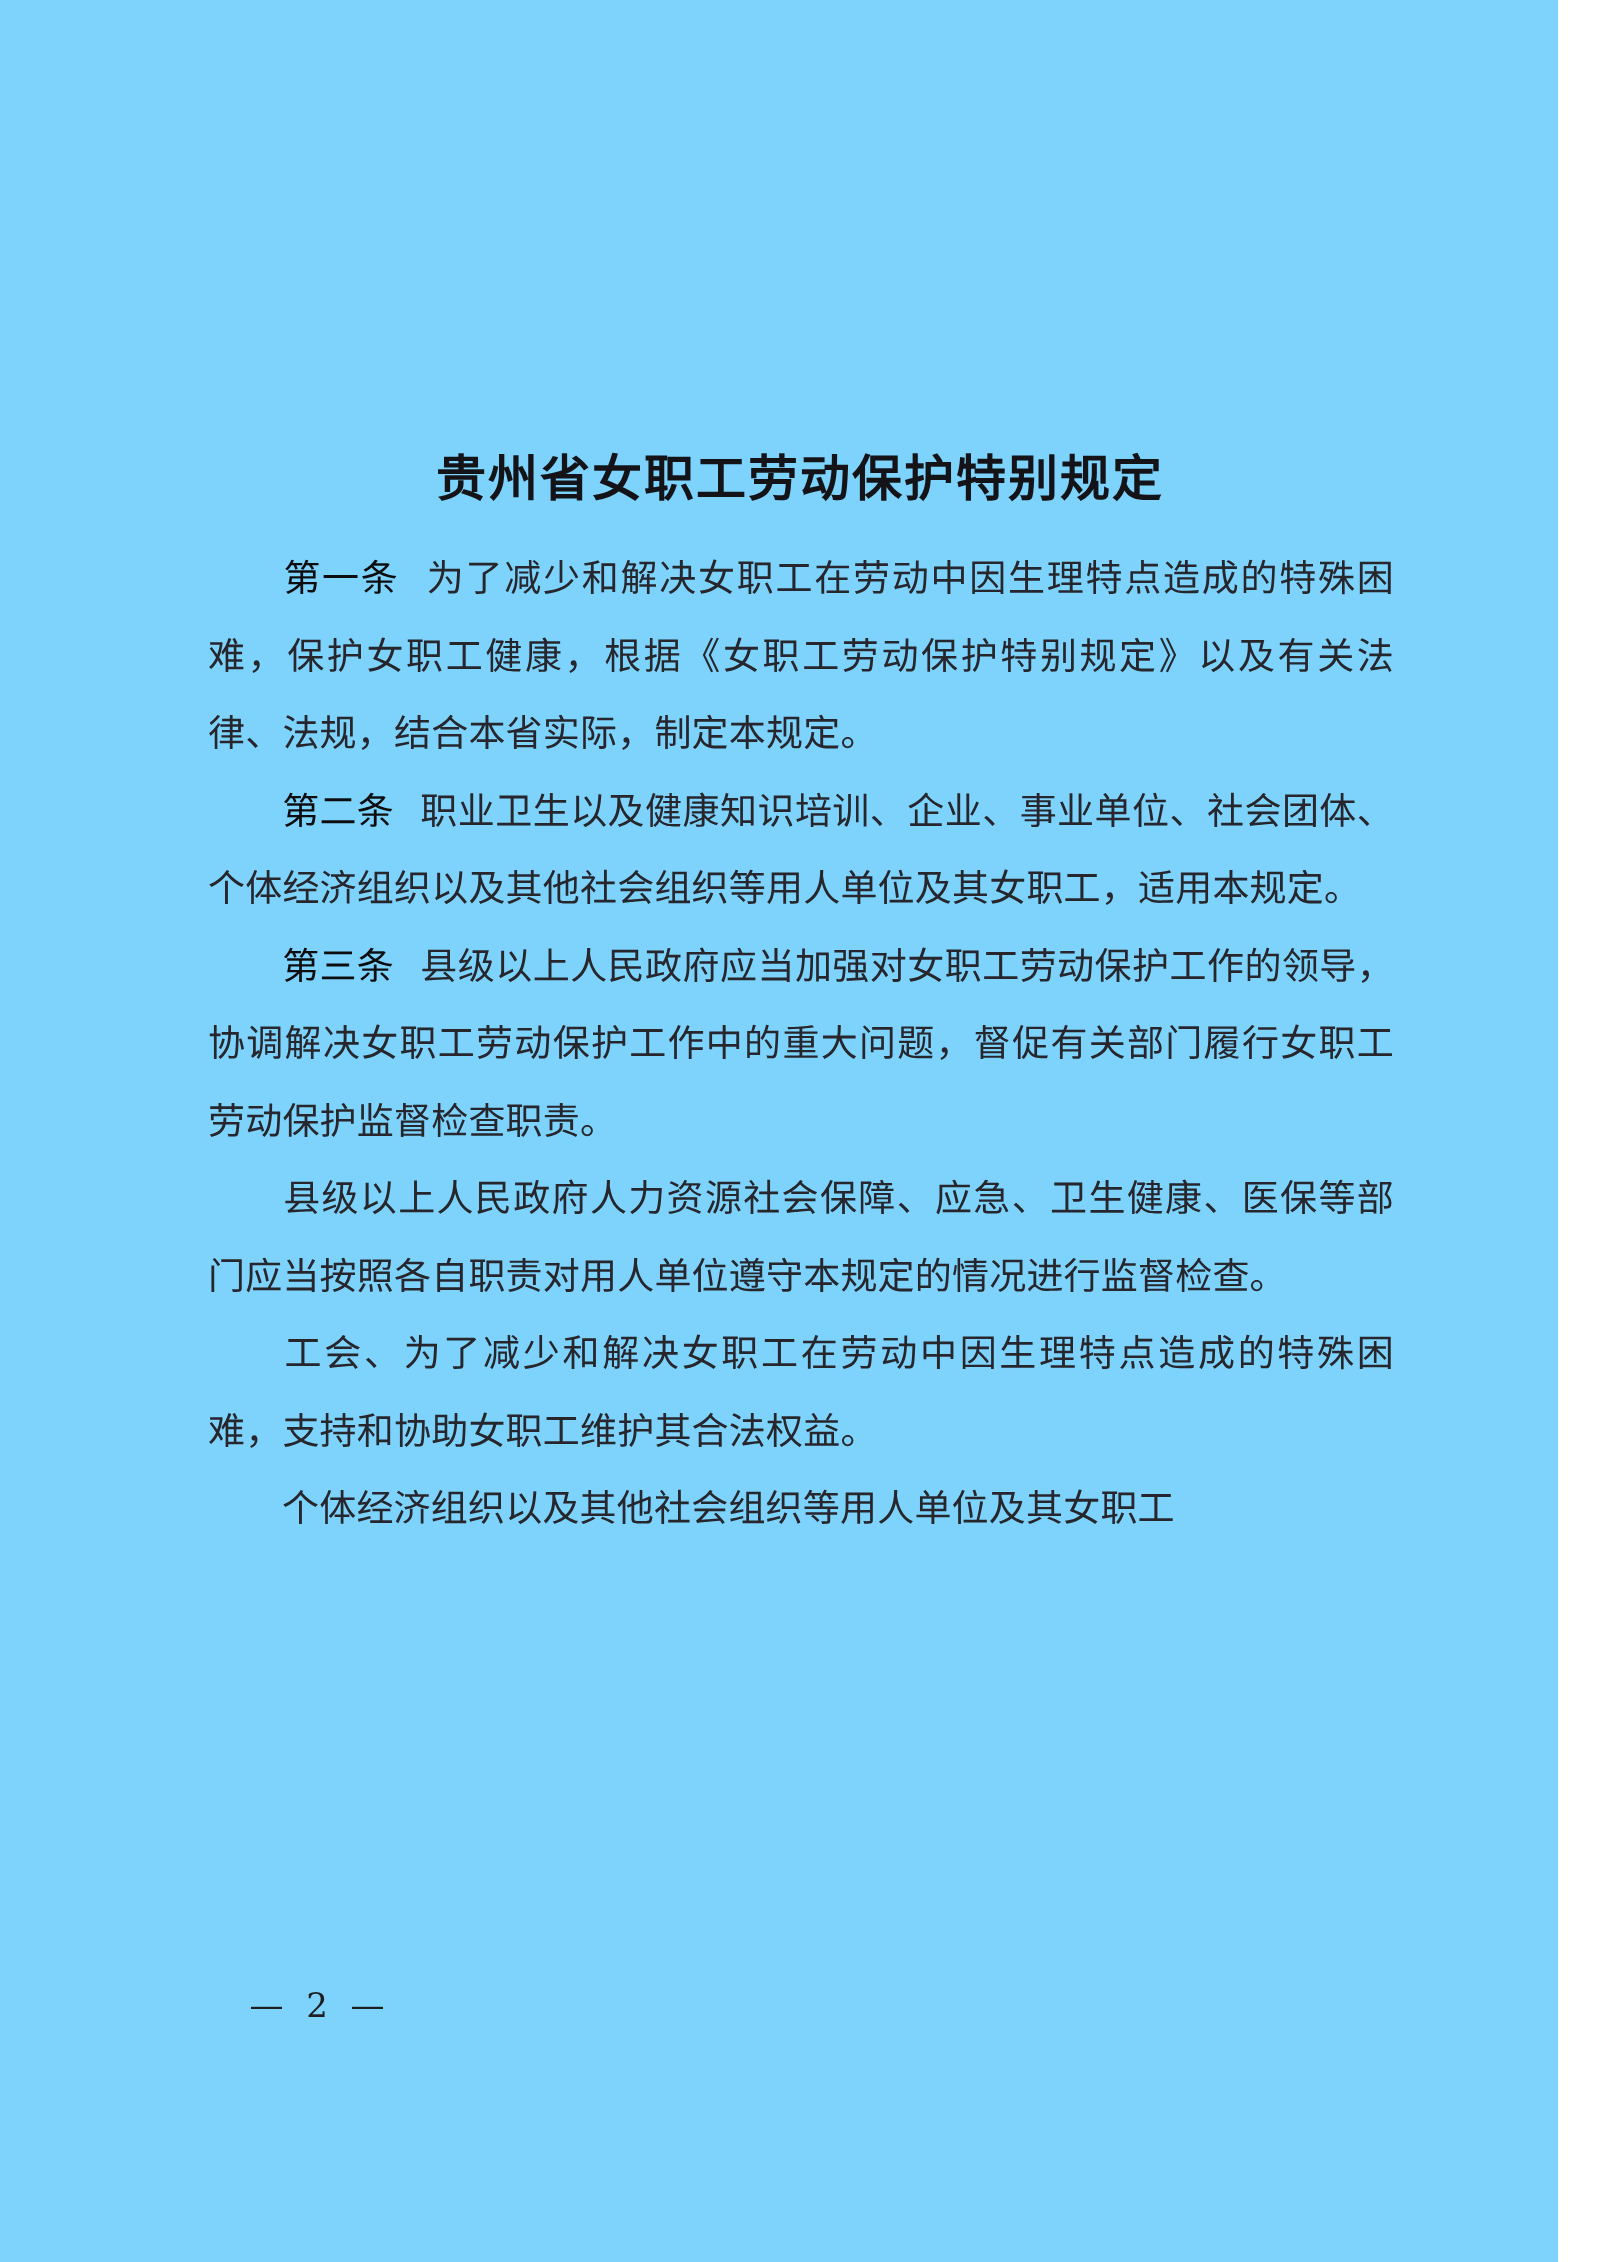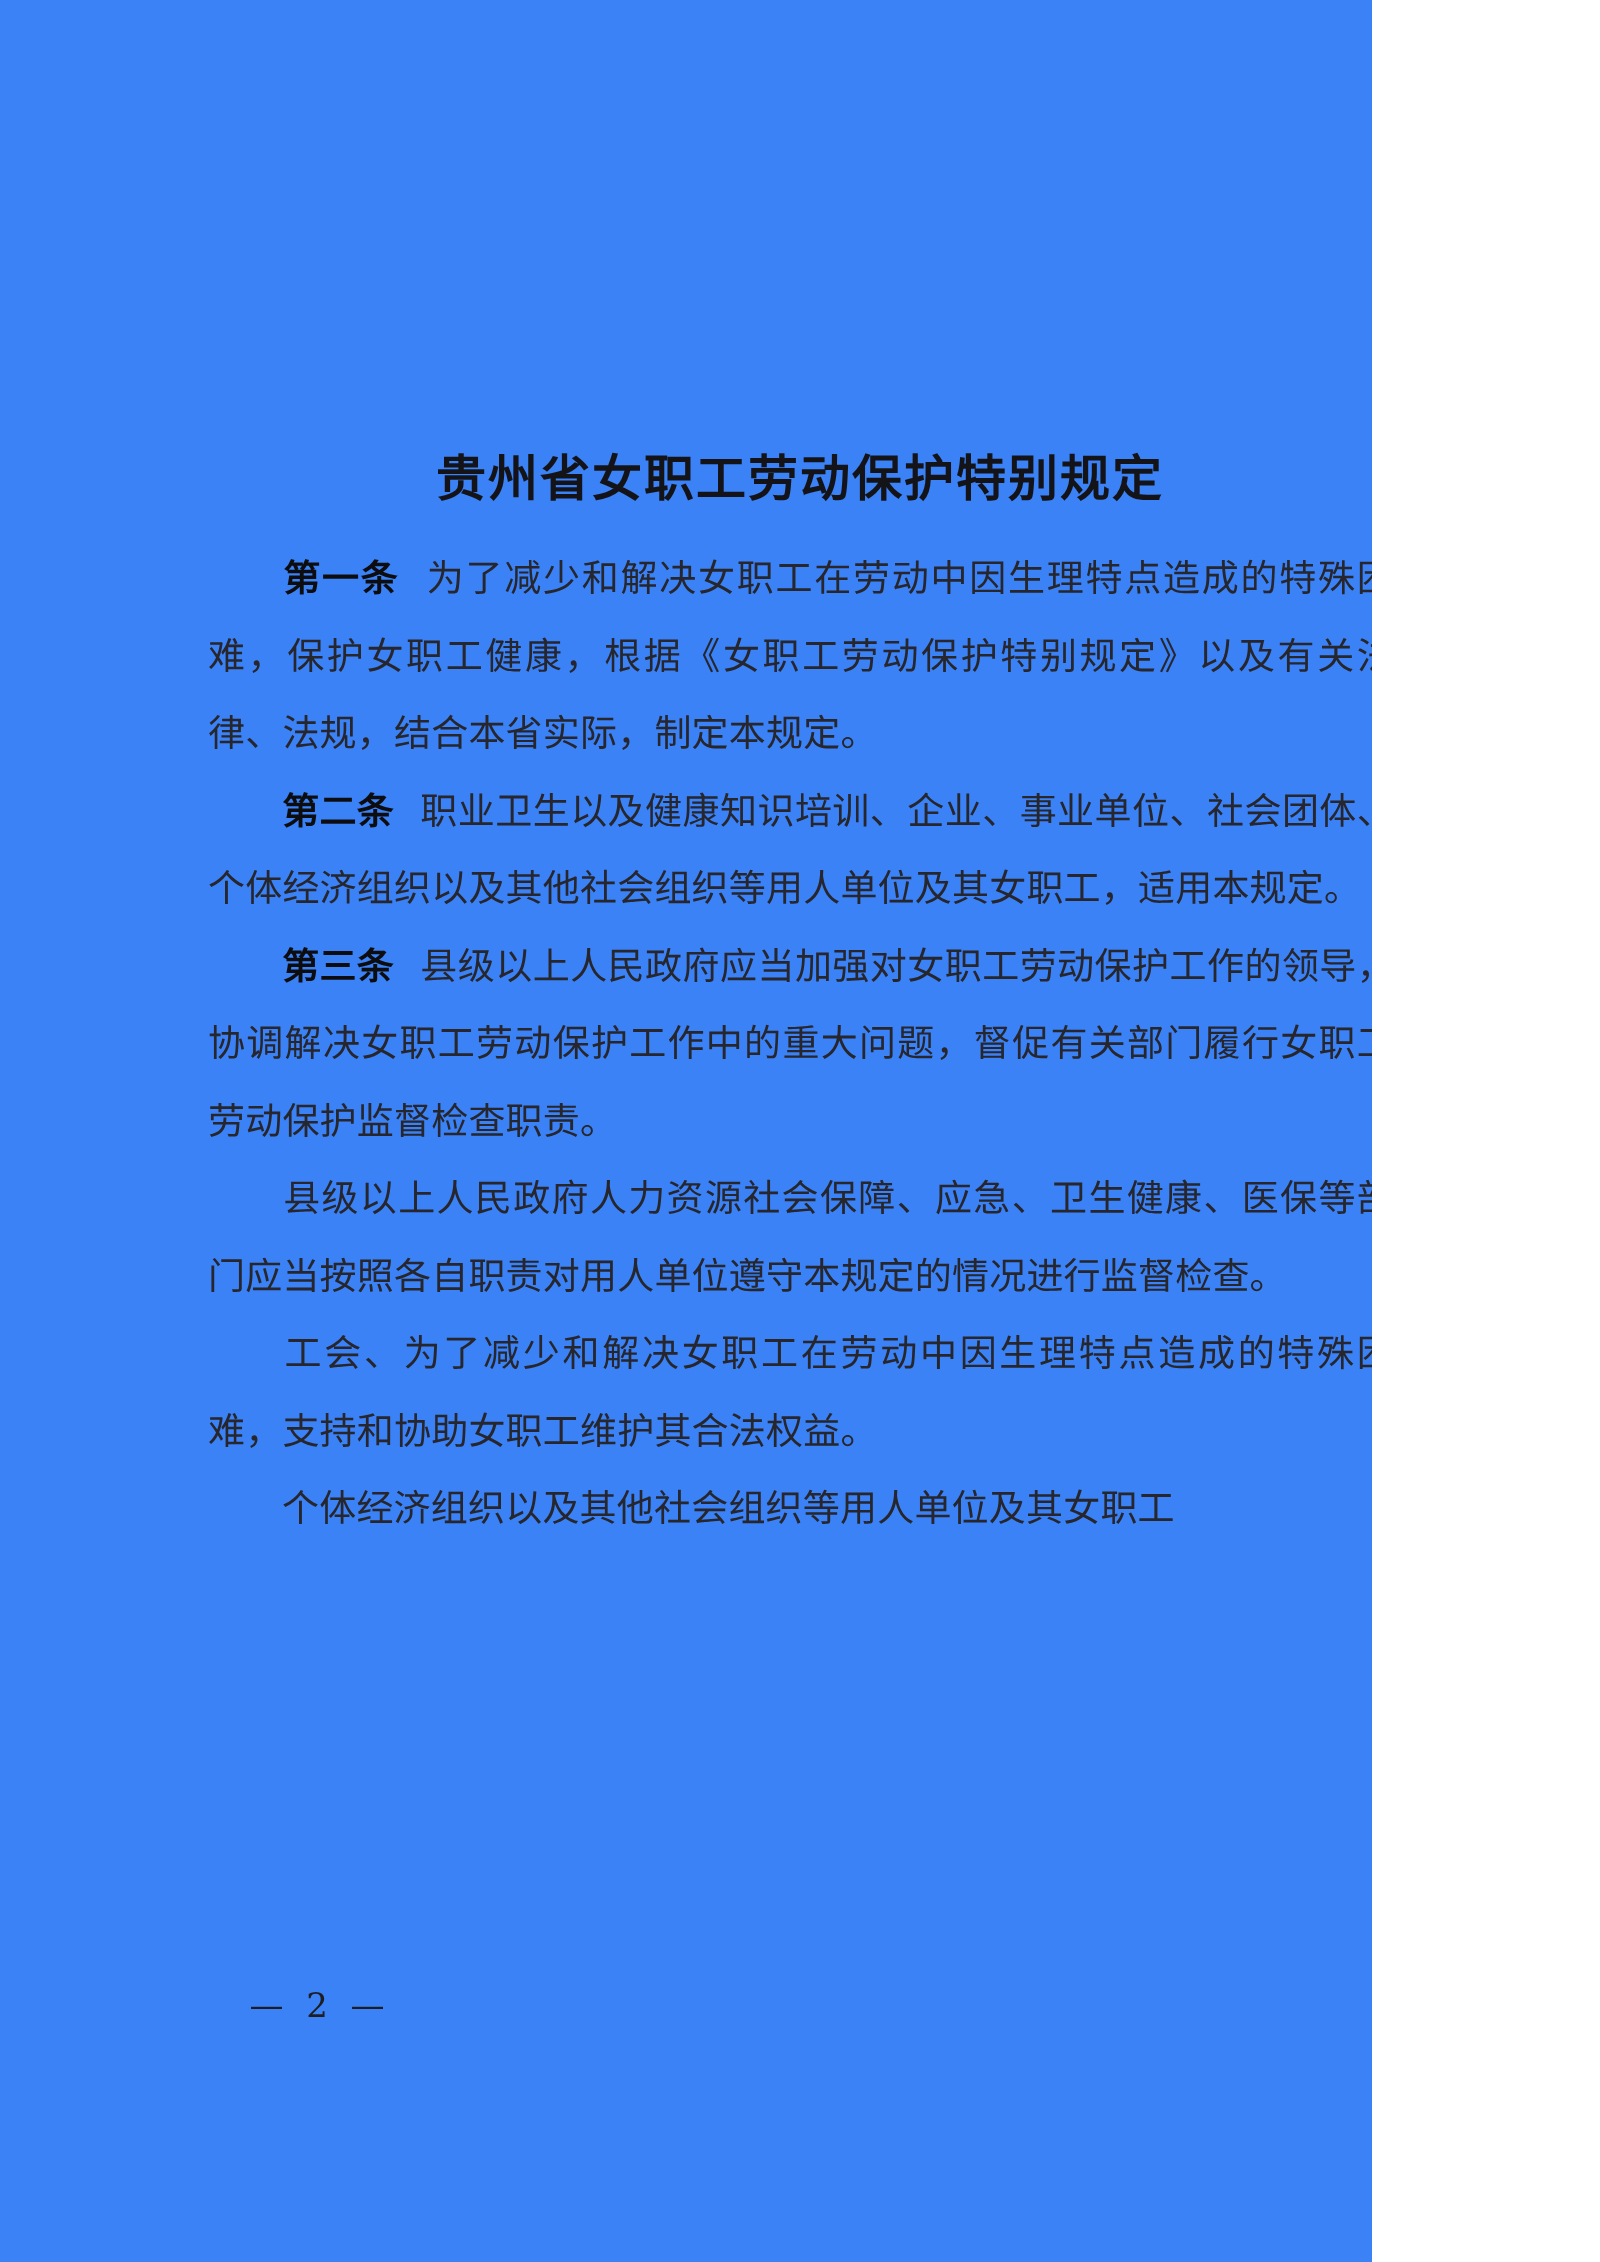--- a/index.html
+++ b/index.html
@@ -4,23 +4,23 @@
 <title>贵州省女职工劳动保护特别规定</title>
 <style>
   html, body {
     margin: 0;
     padding: 0;
     background: #ffffff;
   }
 
   .page {
     position: relative;
-    width: 1372px;
+    width: 1558px;
     height: 2262px;
-    background: #3b82f6;
+    background: #7dd3fc;
     overflow: hidden;
     box-sizing: border-box;
   }
 
   
   .doc-title {
     position: absolute;
     top: 415px;
     left: 0;
     width: 1600px;
@@ -54,21 +54,21 @@
     letter-spacing: 0.2px;
   }
 
   .para .indent {
     display: inline-block;
     width: 74px;
   }
 
   .art-label {
     font-family: "DejaVu Sans", "Liberation Sans", sans-serif;
-    font-weight: 700;
+    font-weight: 400;
     font-size: 37px;
     color: #0d0d10;
     letter-spacing: 0px;
   }
 
   .art-gap {
     display: inline-block;
     width: 26px;
   }
 

